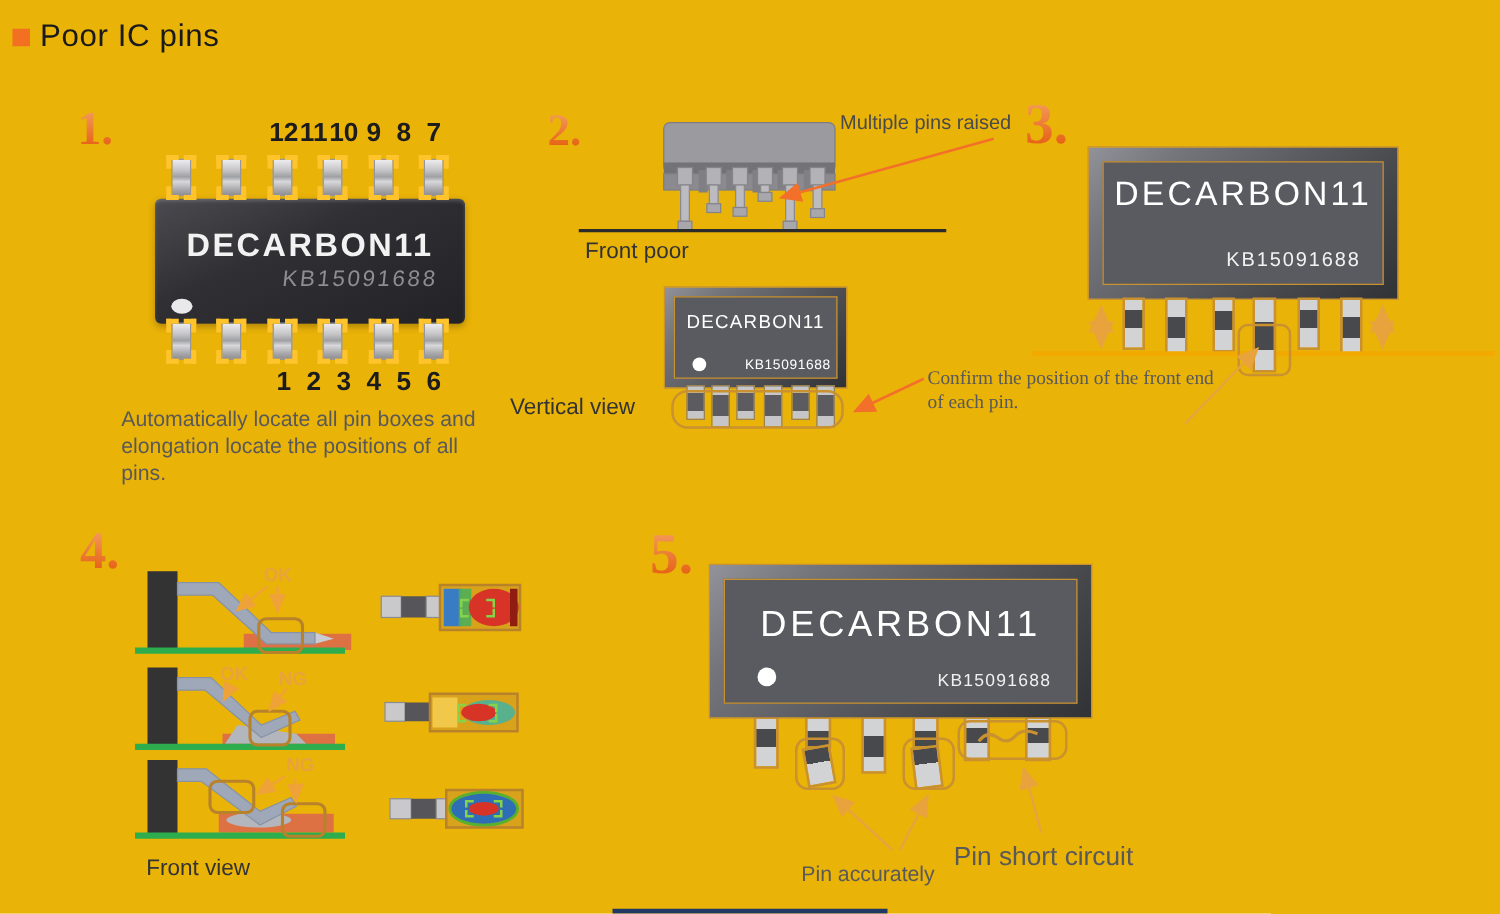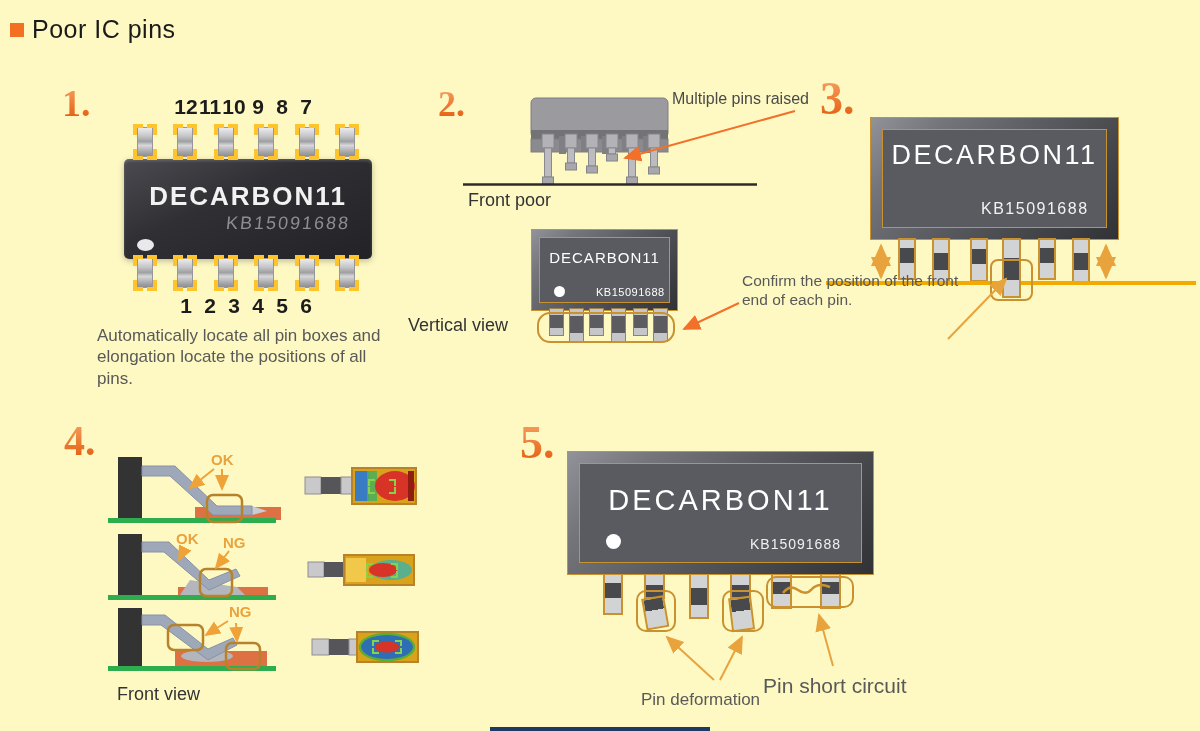--- a/index.html
+++ b/index.html
@@ -1,16 +1,16 @@
 <!DOCTYPE html>
 <html><head>
 <meta charset="utf-8">
 <style>
   html,body{margin:0;padding:0;background:#fff;}
-  #canvas{position:relative;width:1200px;height:731px;background:#fef9c3;overflow:hidden;
+  #canvas{position:relative;width:1200px;height:731px;background:#eab308;overflow:hidden;
           font-family:"Liberation Sans",sans-serif;}
   .abs{position:absolute;}
   
   .title-bullet{width:14px;height:14px;background:#F36F21;}
   .title-text{font-size:25px;color:#1a1a1a;letter-spacing:0.5px;}
   
   .sec-num{font-family:"Liberation Serif",serif;font-weight:700;color:#ED7225;line-height:1;}
   @supports (-webkit-background-clip:text){
     .sec-num{background:linear-gradient(180deg,#F5A061 5%,#E55F12 90%);
       -webkit-background-clip:text;-webkit-text-fill-color:transparent;}
@@ -27,21 +27,21 @@
   .pcell{position:relative;width:24px;height:36px;}
   .bracket{position:absolute;inset:0;background-repeat:no-repeat;background-image:
     linear-gradient(#FFC32B,#FFC32B),linear-gradient(#FFC32B,#FFC32B),
     linear-gradient(#FFC32B,#FFC32B),linear-gradient(#FFC32B,#FFC32B),
     linear-gradient(#FFC32B,#FFC32B),linear-gradient(#FFC32B,#FFC32B),
     linear-gradient(#FFC32B,#FFC32B),linear-gradient(#FFC32B,#FFC32B);
     background-position:left top,left top,right top,right top,left bottom,left bottom,right bottom,right bottom;
     background-size:10px 4px,4px 11px,10px 4px,4px 11px,10px 4px,4px 11px,10px 4px,4px 11px;}
   .metal{position:absolute;left:4px;top:3px;right:4px;bottom:3px;border:1px solid #97979b;
     background:linear-gradient(180deg,#ececee 0%,#c4c4c6 30%,#9fa0a3 48%,#d8d8da 62%,#a8a8ab 85%,#8f8f93 100%);}
-  .numrow{display:flex;justify-content:center;font-size:21px;font-weight:700;color:#1c1c1c;}
+  .numrow{display:flex;justify-content:flex-end;font-size:21px;font-weight:700;color:#1c1c1c;}
   .numrow span{display:inline-block;width:24px;text-align:center;}
   .caption{font-size:17px;color:#595959;line-height:1.25;}
   .viewlabel{font-size:18px;color:#333;}
   .note{font-size:15.5px;color:#595959;line-height:1.22;}
   
   .chip-bevel{border:1px solid #C9912F;
     background:linear-gradient(135deg,#92939a 0%,#75767b 20%,#5b5c61 48%,#47484c 72%,#313236 100%);}
   .chip-face{position:absolute;background:#5a5b60;border:1px solid #C9912F;}
   .bigname{position:absolute;left:0;right:0;text-align:center;color:#fff;letter-spacing:3px;}
   
@@ -217,21 +217,21 @@
 
   <div class="abs gpin segA" style="left:898px;top:238px;width:18px;height:42px;"></div>
   <div class="abs gpin segB" style="left:932px;top:238px;width:18px;height:46px;"></div>
   <div class="abs gpin segA" style="left:970px;top:238px;width:18px;height:44px;"></div>
   <div class="abs gpin segB" style="left:1002px;top:238px;width:19px;height:60px;z-index:4;"></div>
   <div class="abs gpin segA" style="left:1038px;top:238px;width:18px;height:42px;"></div>
   <div class="abs gpin segB" style="left:1072px;top:238px;width:18px;height:46px;"></div>
   <div class="abs" style="left:826px;top:281px;width:370px;height:4px;background:#F2A900;"></div>
   <div class="abs goldbox" style="left:990px;top:259px;width:43px;height:42px;border-radius:8px;z-index:5;"></div>
 
-  <div class="abs note" style="left:742px;top:272px;width:235px;">Confirm the position of the front end of each pin.</div>
+  <div class="abs note" style="left:742px;top:294px;width:235px;font-family:Liberation Serif, serif;">Confirm the position of the front end of each pin.</div>
 
   <div class="abs sec-num" style="left:64px;top:420px;font-size:42px;">4.</div>
 
   <svg class="abs" style="left:95px;top:448px;" width="340" height="240">
     <defs>
       <marker id="m4" markerWidth="9" markerHeight="8" refX="7" refY="3.5" orient="auto">
         <path d="M0,0 L8,3.5 L0,7 Z" fill="#EFA238"></path>
       </marker>
     </defs>
 
@@ -319,21 +319,21 @@
   <div class="abs gpin segBot" style="left:728px;top:597px;width:23px;height:34px;transform:rotate(-7deg);transform-origin:50% 0;"></div>
   <div class="abs gpin segA" style="left:771px;top:573px;width:21px;height:36px;"></div>
   <div class="abs gpin segA" style="left:820px;top:573px;width:21px;height:36px;"></div>
   <svg class="abs" style="left:779px;top:580px;z-index:4;" width="60" height="22">
     <path d="M4,13 q7,-9 15,-3 t14,-1 t18,-2" stroke="#C9912F" stroke-width="2.5" fill="none"></path>
   </svg>
   <div class="abs goldbox" style="left:636px;top:590px;width:40px;height:42px;z-index:5;"></div>
   <div class="abs goldbox" style="left:722px;top:590px;width:42px;height:42px;z-index:5;"></div>
   <div class="abs goldbox" style="left:766px;top:576px;width:88px;height:32px;z-index:5;"></div>
 
-  <div class="abs viewlabel" style="left:641px;top:690px;color:#595959;font-size:17px;">Pin deformation</div>
+  <div class="abs viewlabel" style="left:641px;top:690px;color:#595959;font-size:17px;">Pin accurately</div>
   <div class="abs viewlabel" style="left:763px;top:674px;color:#595959;font-size:21px;">Pin short circuit</div>
 
   <div class="abs" style="left:490px;top:727px;width:220px;height:4px;background:#203864;"></div>
 
   <svg class="abs" style="left:0;top:0;z-index:60;pointer-events:none;" width="1200" height="731">
     <defs>
       <marker id="ah-o" markerWidth="10" markerHeight="9" refX="8" refY="4" orient="auto-start-reverse">
         <path d="M0,0 L9,4 L0,8 Z" fill="#F3702A"></path>
       </marker>
       <marker id="ah-g" markerWidth="10" markerHeight="9" refX="8" refY="4" orient="auto-start-reverse">

